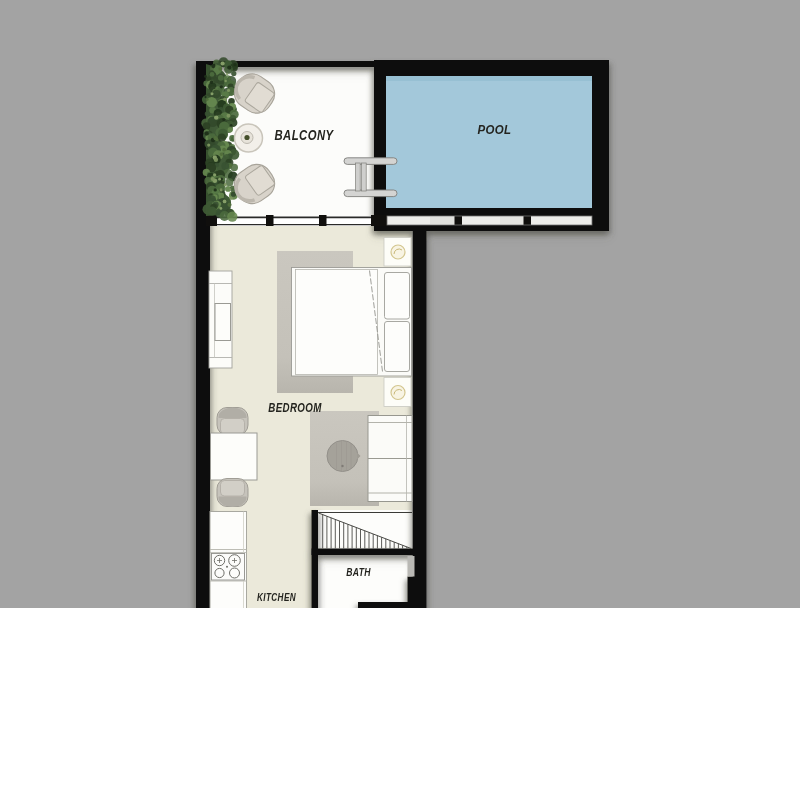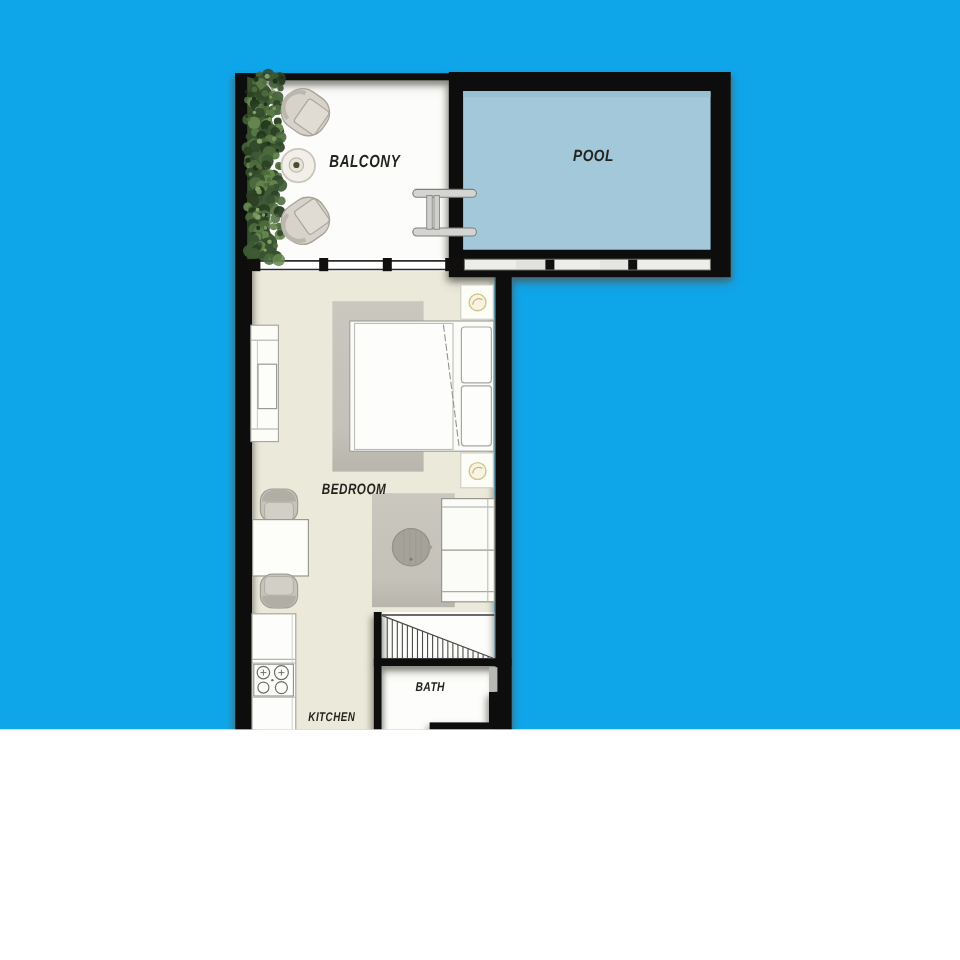--- a/index.html
+++ b/index.html
@@ -1,16 +1,16 @@
 <!DOCTYPE html>
 <html><head>
 <meta charset="utf-8">
 <style>
   html,body{margin:0;padding:0;background:#ffffff;}
-  .page{position:relative;width:800px;height:608px;background:#0ea5e9;overflow:hidden;
+  .page{position:relative;width:800px;height:608px;background:#a3a3a3;overflow:hidden;
         font-family:"Liberation Sans", sans-serif;}
   svg{position:absolute;left:0;top:0;}
   .lbl{font-family:"Liberation Sans", sans-serif;font-weight:bold;font-style:italic;fill:#24241f;}
 </style>
 </head>
 <body>
 <div class="page">
 <svg width="800" height="800" viewBox="0 0 800 800">
 <defs>
   <filter id="wsh" x="-6%" y="-6%" width="112%" height="112%">

